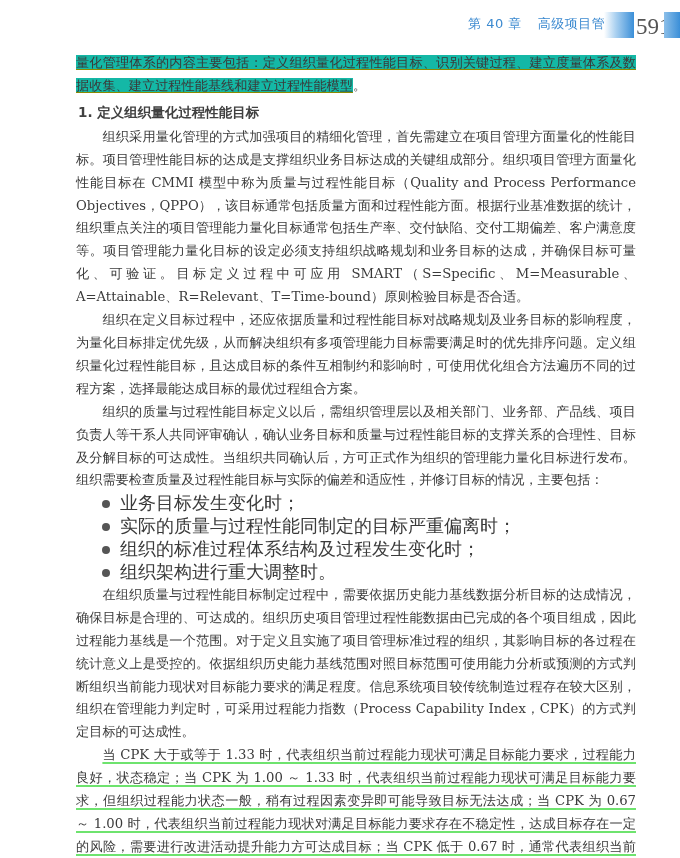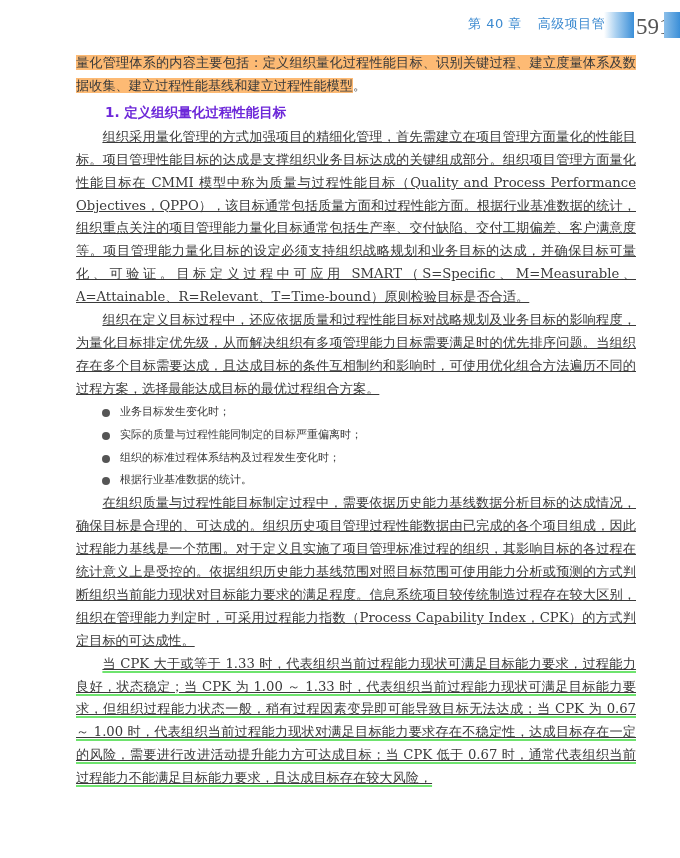--- a/index.html
+++ b/index.html
@@ -63,41 +63,42 @@
       left: 76px;
       width: 560px;
     }
     p, .line-block {
       margin: 0;
       font-size: 13.2px;
       line-height: 22.9px;
       text-align: justify;
       text-justify: inter-character;
     }
-    .indent { text-indent: 2em; text-decoration: underline; }
+    .indent { text-indent: 2em; }
     .hl-yellow {
-      background: #fdba74;
+      background: #14b8a6;
+      text-decoration: underline;
       text-decoration-color: #8a8a00;
       text-underline-offset: 2px;
     }
     .heading {
       font-family: "DejaVu Sans", "Liberation Sans", sans-serif;
       font-weight: bold;
-      color: #6d28d9;
+      color: #404040;
       font-size: 13.5px;
       line-height: 24px;
-      margin: 2px 0 2px 29px;
+      margin: 2px 0 2px 2px;
     }
     ul.bullets {
       list-style: none;
       margin: 0;
       padding: 0 0 0 26px;
     }
     ul.bullets li {
-      font-size: 11px;
+      font-size: 18px;
       line-height: 22.9px;
       position: relative;
       padding-left: 18px;
     }
     ul.bullets li .bullet-dot {
       position: absolute;
       left: 0;
       top: 8px;
       width: 8px;
       height: 8px;
@@ -123,26 +124,27 @@
   <div class="header-bar-right"></div>
 </div>
 
 <div class="content">
 
   <p><span class="hl-yellow">量化管理体系的内容主要包括：定义组织量化过程性能目标、识别关键过程、建立度量体系及数据收集、建立过程性能基线和建立过程性能模型</span><span>。</span></p>
 
   <div class="heading">1. 定义组织量化过程性能目标</div>
 
   <p class="indent">组织采用量化管理的方式加强项目的精细化管理，首先需建立在项目管理方面量化的性能目标。项目管理性能目标的达成是支撑组织业务目标达成的关键组成部分。组织项目管理方面量化性能目标在 CMMI 模型中称为质量与过程性能目标（Quality and Process Performance Objectives，QPPO），该目标通常包括质量方面和过程性能方面。根据行业基准数据的统计，组织重点关注的项目管理能力量化目标通常包括生产率、交付缺陷、交付工期偏差、客户满意度等。项目管理能力量化目标的设定必须支持组织战略规划和业务目标的达成，并确保目标可量化、可验证。目标定义过程中可应用 SMART（S=Specific、M=Measurable、A=Attainable、R=Relevant、T=Time-bound）原则检验目标是否合适。</p>
-  <p class="indent">组织在定义目标过程中，还应依据质量和过程性能目标对战略规划及业务目标的影响程度，为量化目标排定优先级，从而解决组织有多项管理能力目标需要满足时的优先排序问题。当组织存在多个目标需要达成，且达成目标的条件互相制约和影响时，可使用优化组合方法遍历不同的过程方案，选择最能达成目标的最优过程组合方案。</p>
+  <p class="indent">组织在定义目标过程中，还应依据质量和过程性能目标对战略规划及业务目标的影响程度，为量化目标排定优先级，从而解决组织有多项管理能力目标需要满足时的优先排序问题。定义组织量化过程性能目标，且达成目标的条件互相制约和影响时，可使用优化组合方法遍历不同的过程方案，选择最能达成目标的最优过程组合方案。</p>
+  <p class="indent">组织的质量与过程性能目标定义以后，需组织管理层以及相关部门、业务部、产品线、项目负责人等干系人共同评审确认，确认业务目标和质量与过程性能目标的支撑关系的合理性、目标及分解目标的可达成性。当组织共同确认后，方可正式作为组织的管理能力量化目标进行发布。组织需要检查质量及过程性能目标与实际的偏差和适应性，并修订目标的情况，主要包括：</p>
 
   <ul class="bullets">
     <li><span class="bullet-dot"></span><span>业务目标发生变化时；</span></li>
     <li><span class="bullet-dot"></span><span>实际的质量与过程性能同制定的目标严重偏离时；</span></li>
     <li><span class="bullet-dot"></span><span>组织的标准过程体系结构及过程发生变化时；</span></li>
-    <li><span class="bullet-dot"></span><span>根据行业基准数据的统计。</span></li>
+    <li><span class="bullet-dot"></span><span>组织架构进行重大调整时。</span></li>
   </ul>
 
   <p class="indent">在组织质量与过程性能目标制定过程中，需要依据历史能力基线数据分析目标的达成情况，确保目标是合理的、可达成的。组织历史项目管理过程性能数据由已完成的各个项目组成，因此过程能力基线是一个范围。对于定义且实施了项目管理标准过程的组织，其影响目标的各过程在统计意义上是受控的。依据组织历史能力基线范围对照目标范围可使用能力分析或预测的方式判断组织当前能力现状对目标能力要求的满足程度。信息系统项目较传统制造过程存在较大区别，组织在管理能力判定时，可采用过程能力指数（Process Capability Index，CPK）的方式判定目标的可达成性。</p>
 
   <p class="indent"><span class="ul-green">当 CPK 大于或等于 1.33 时，代表组织当前过程能力现状可满足目标能力要求，过程能力良好，状态稳定；当 CPK 为 1.00 ～ 1.33 时，代表组织当前过程能力现状可满足目标能力要求，但组织过程能力状态一般，稍有过程因素变异即可能导致目标无法达成；当 CPK 为 0.67 ～ 1.00 时，代表组织当前过程能力现状对满足目标能力要求存在不稳定性，达成目标存在一定的风险，需要进行改进活动提升能力方可达成目标；当 CPK 低于 0.67 时，通常代表组织当前过程能力不能满足目标能力要求，且达成目标存在较大风险，</span></p>
 
 </div>
 
 </body></html>

